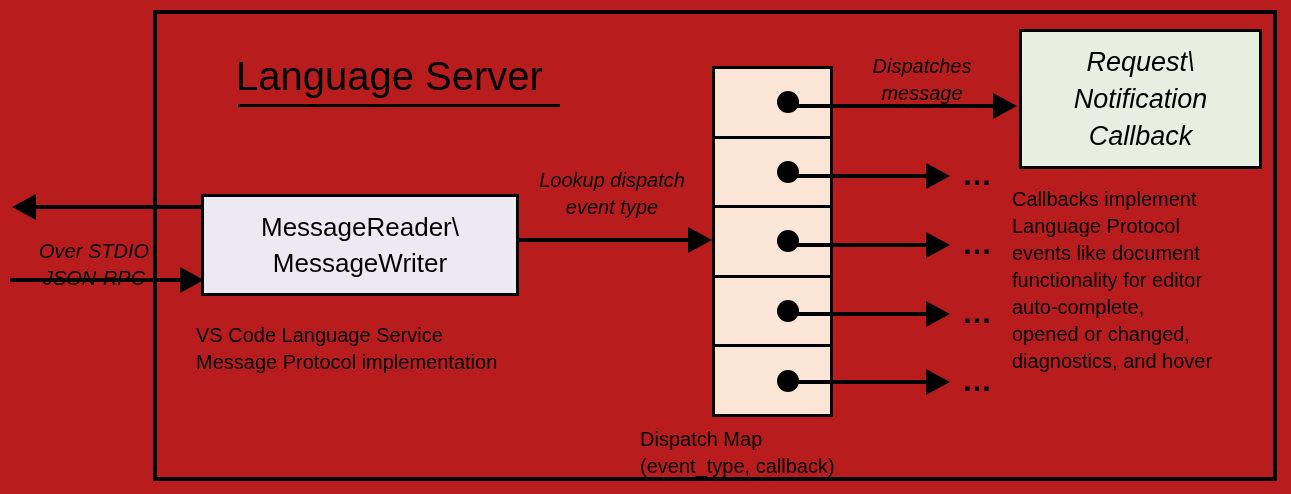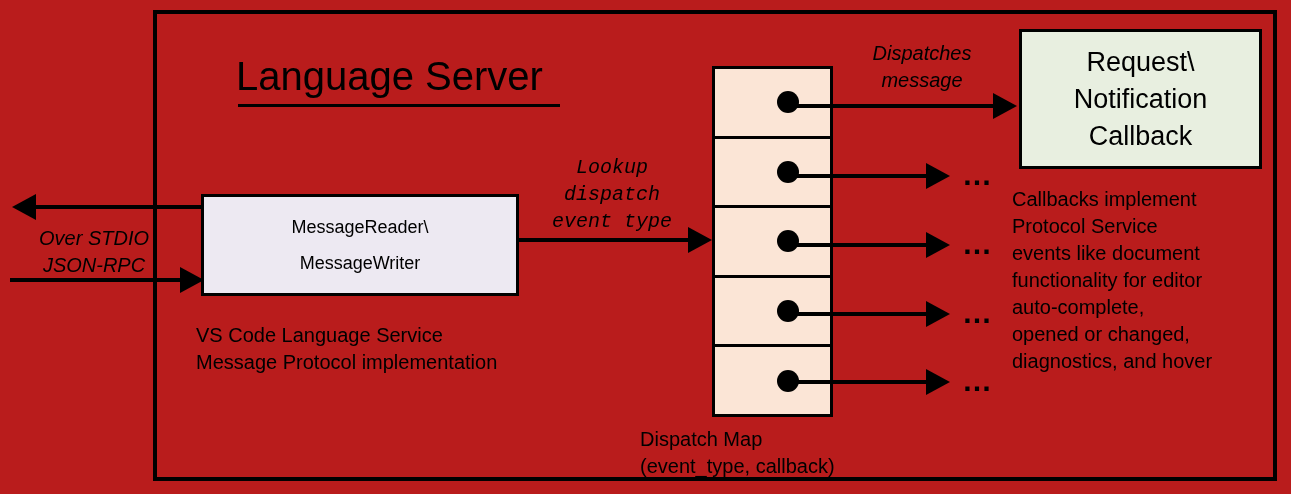--- a/index.html
+++ b/index.html
@@ -58,31 +58,32 @@
     align-items: center;
     justify-content: center;
     text-align: center;
   }
   .box-reader {
     left: 201px;
     top: 194px;
     width: 318px;
     height: 102px;
     background: #EDE9F2;
-    font-size: 18px;
+    font-size: 26px;
     line-height: 36px;
   }
   .box-callback {
     left: 1019px;
     top: 29px;
     width: 243px;
     height: 140px;
     background: #E8EFE0;
     font-size: 27px;
     line-height: 37px;
+    font-style: italic;
   }
 
   
   .caption {
     position: absolute;
     text-align: left;
     font-size: 20px;
     line-height: 27px;
   }
   .cap-reader {
@@ -101,31 +102,31 @@
     width: 258px;
   }
 
   
   .edge-label {
     position: absolute;
     font-style: italic;
     font-size: 20px;
     line-height: 27px;
     text-align: center;
+    margin-top: 13px;
   }
   .lab-jsonrpc {
     left: 24px;
     top: 225px;
     width: 140px;
   }
   .lab-lookup {
     left: 522px;
     top: 154px;
     width: 180px;
-    font-family: Liberation Mono, monospace;
   }
   .lab-dispatches {
     left: 832px;
     top: 40px;
     width: 180px;
   }
 
   
   .dmap {
     position: absolute;
@@ -275,21 +276,21 @@
 
   <div class="box box-callback">
     <div>
       <div>Request\</div>
       <div>Notification</div>
       <div>Callback</div>
     </div>
   </div>
   <div class="caption cap-callback">
     <div>Callbacks implement</div>
-    <div>Protocol Service</div>
+    <div>Language Protocol</div>
     <div>events like document</div>
     <div>functionality for editor</div>
     <div>auto-complete,</div>
     <div>opened or changed,</div>
     <div>diagnostics, and hover</div>
   </div>
 
 </div>
 
 </body></html>

